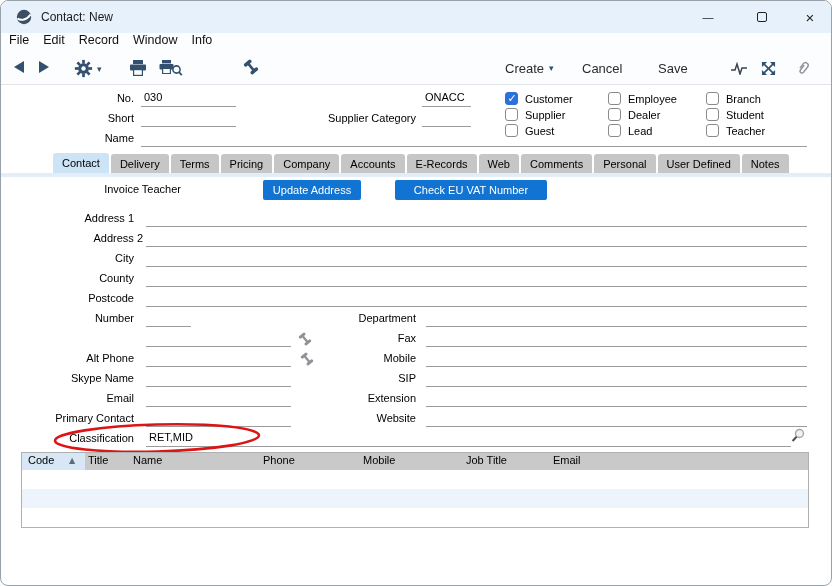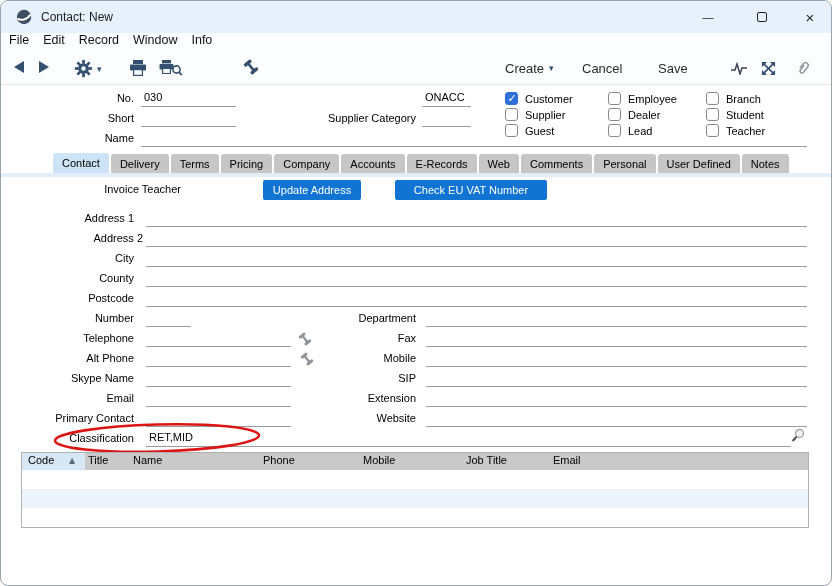--- a/index.html
+++ b/index.html
@@ -227,21 +227,20 @@
   <span class="flabel" style="left:29px;top:228px;width:113px">Address 2</span>
   <span class="fline" style="left:145px;top:228px;width:661px"></span>
   <span class="flabel" style="left:20px;top:248px;width:113px">City</span>
   <span class="fline" style="left:145px;top:248px;width:661px"></span>
   <span class="flabel" style="left:20px;top:268px;width:113px">County</span>
   <span class="fline" style="left:145px;top:268px;width:661px"></span>
   <span class="flabel" style="left:20px;top:288px;width:113px">Postcode</span>
   <span class="fline" style="left:145px;top:288px;width:661px"></span>
   <span class="flabel" style="left:20px;top:308px;width:113px">Number</span>
   <span class="fline" style="left:145px;top:308px;width:45px"></span>
-  <span class="flabel" style="left:20px;top:328px;width:113px">Telephone</span>
   <span class="fline" style="left:145px;top:328px;width:145px"></span>
   <span class="flabel" style="left:20px;top:348px;width:113px">Alt Phone</span>
   <span class="fline" style="left:145px;top:348px;width:145px"></span>
   <span class="flabel" style="left:20px;top:368px;width:113px">Skype Name</span>
   <span class="fline" style="left:145px;top:368px;width:145px"></span>
   <span class="flabel" style="left:20px;top:388px;width:113px">Email</span>
   <span class="fline" style="left:145px;top:388px;width:145px"></span>
   <span class="flabel" style="left:20px;top:408px;width:113px">Primary Contact</span>
   <span class="fline" style="left:145px;top:408px;width:145px"></span>
   <span class="flabel" style="left:20px;top:428px;width:113px">Classification</span>

